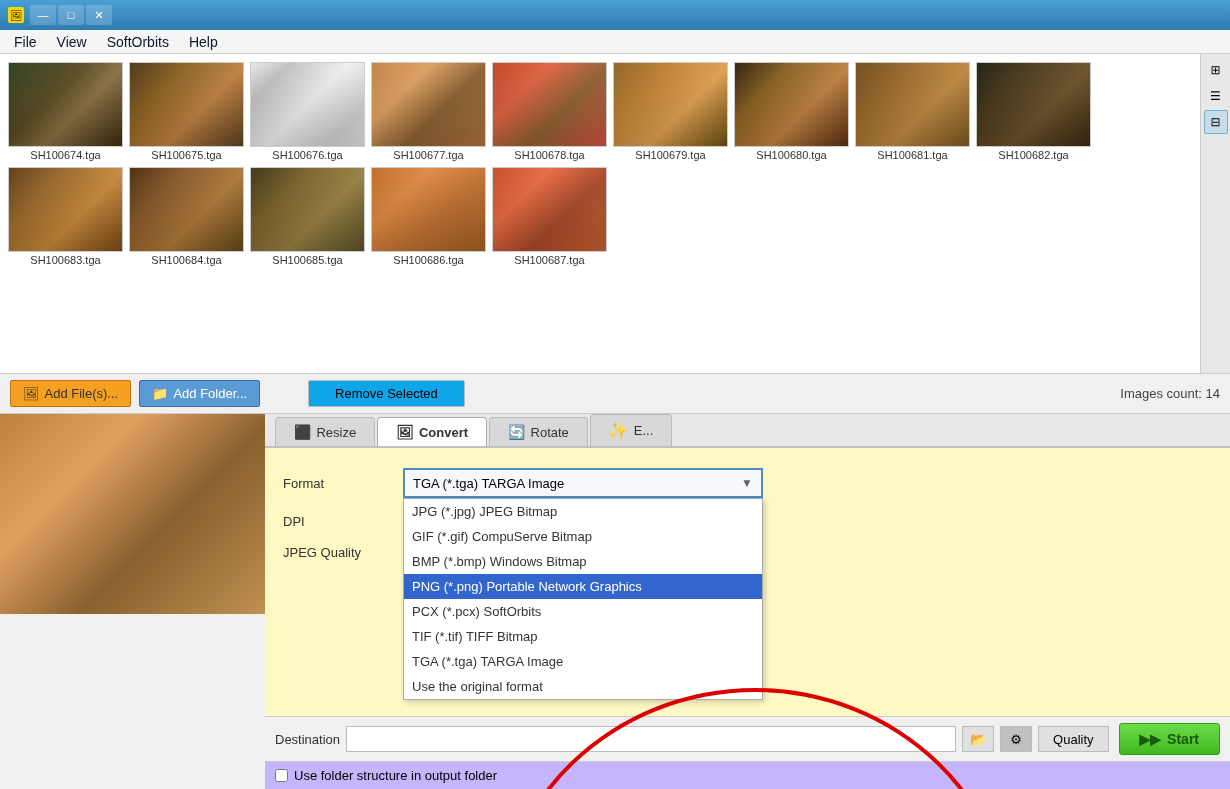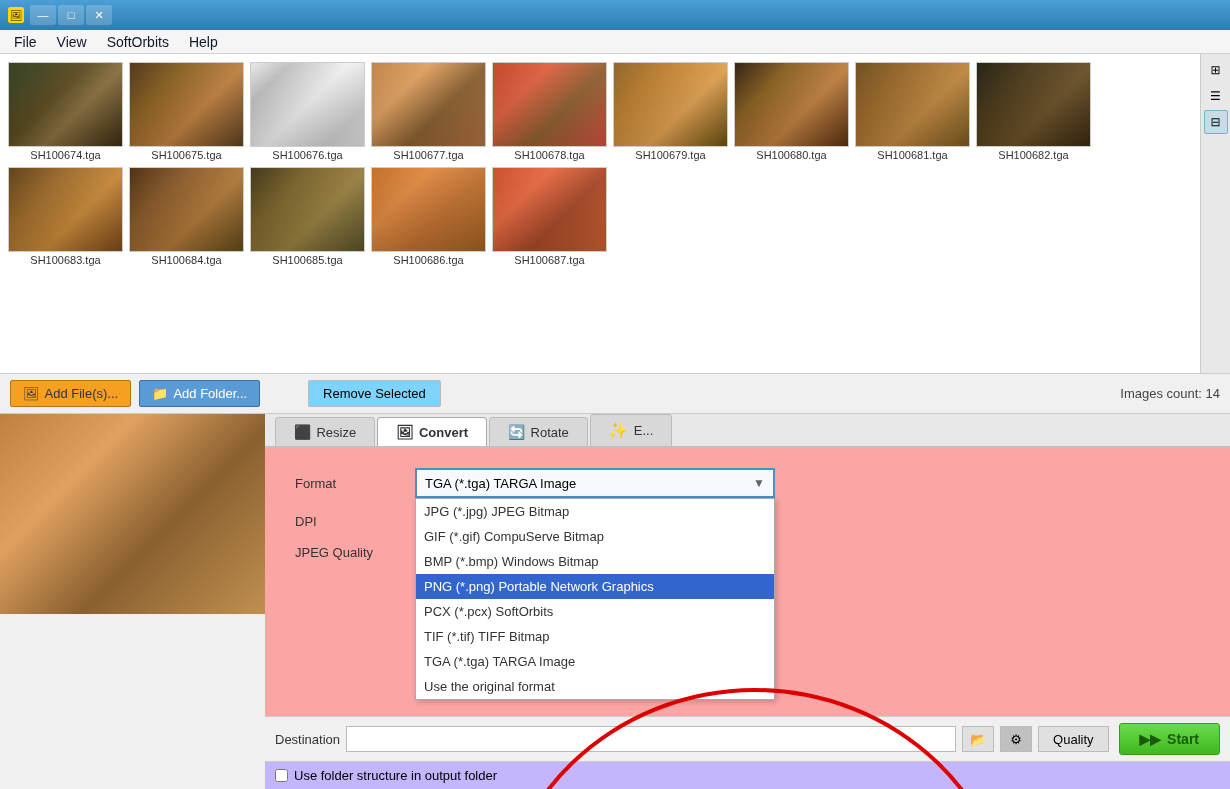--- a/index.html
+++ b/index.html
@@ -146,23 +146,23 @@
       gap: 5px;
       background: #f5a020;
       border: 1px solid #c07010;
       padding: 5px 12px;
       cursor: pointer;
       border-radius: 2px;
       font-size: 13px;
       color: #333;
     }
     .remove-btn {
-      background: #7dd3fc;
+      background: #0ea5e9;
       border: 1px solid #bbb;
-      padding: 5px 14px;
+      padding: 5px 26px;
       cursor: pointer;
       border-radius: 2px;
       font-size: 13px;
     }
     .images-count {
       margin-left: auto;
       font-size: 13px;
       color: #444;
     }
 
@@ -189,22 +189,22 @@
       color: #333;
     }
     .tab.active {
       background: #fff;
       border-color: #aaa;
       font-weight: 600;
     }
 
     
     .convert-panel {
-      background: #fca5a5;
-      padding: 20px 30px;
+      background: #fef9c3;
+      padding: 20px 18px;
       flex: 1;
     }
     .form-row {
       display: flex;
       align-items: center;
       margin-bottom: 16px;
       gap: 20px;
     }
     .form-label {
       width: 100px;

